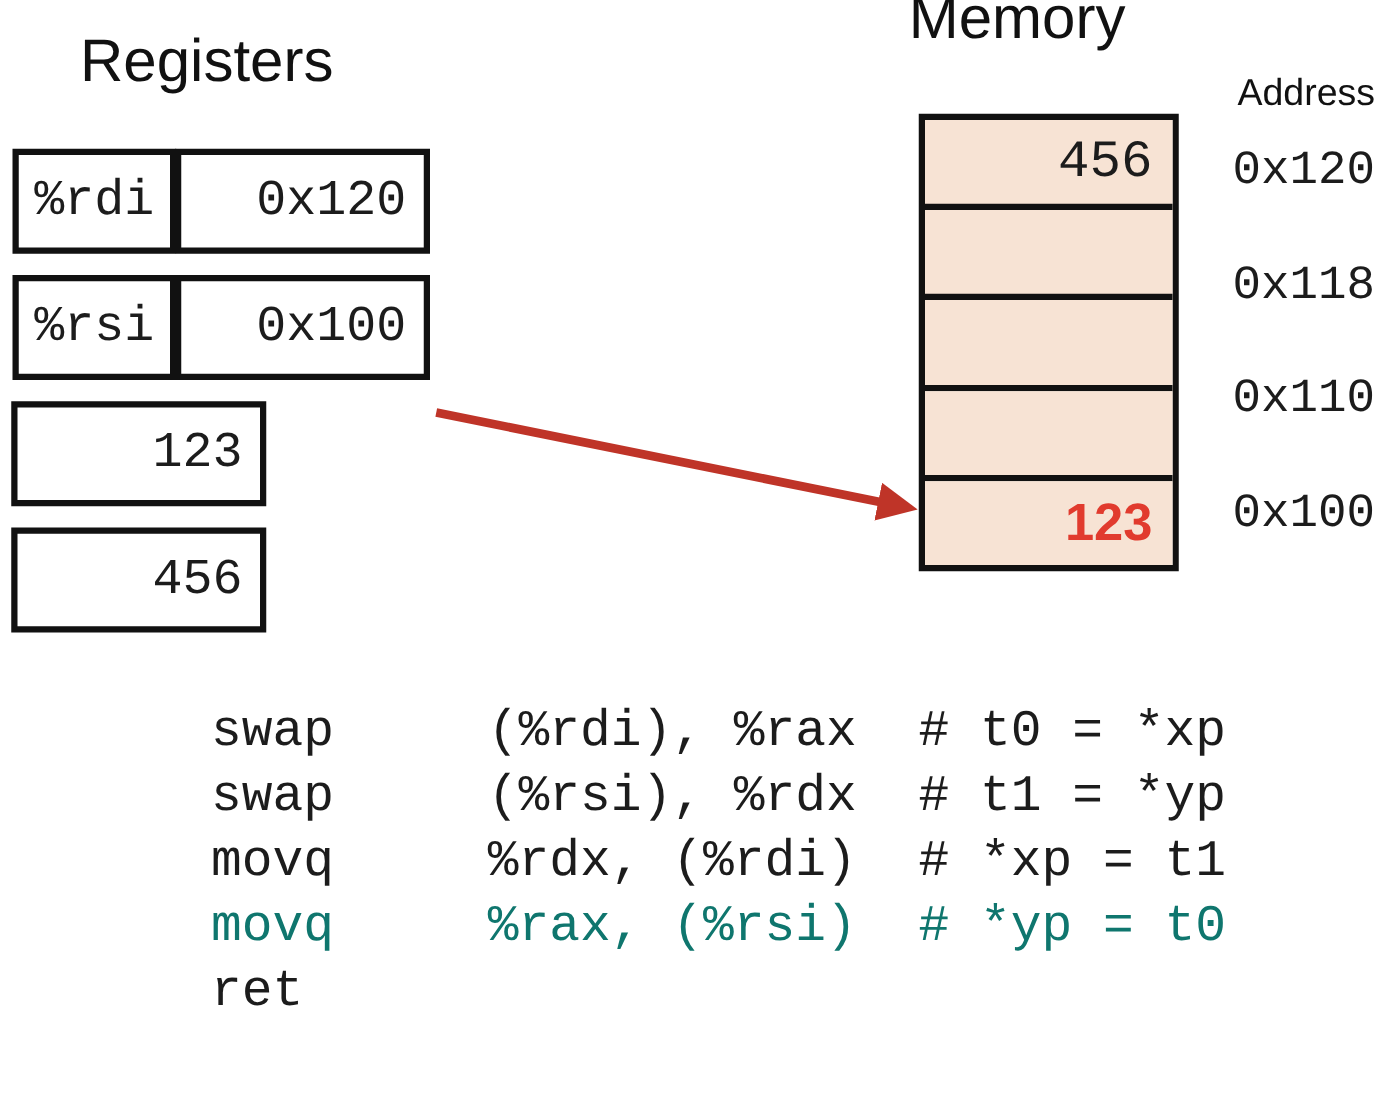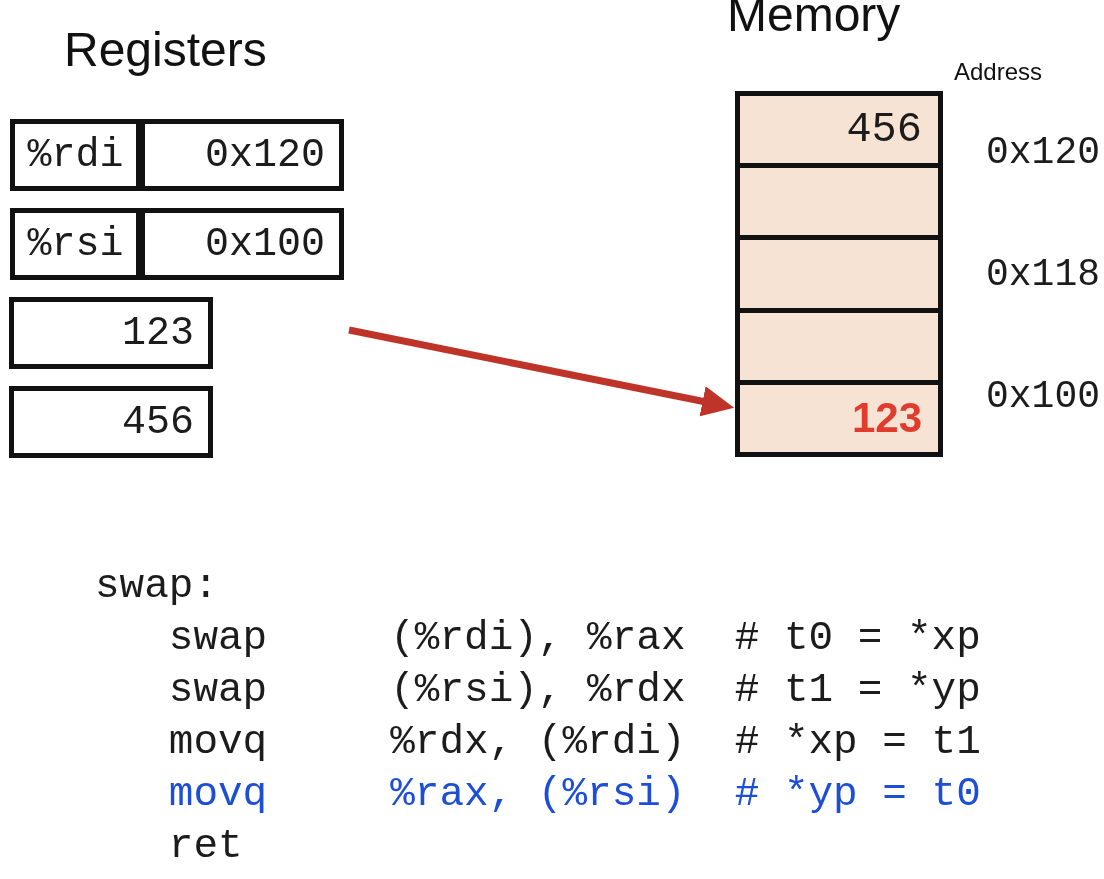--- a/index.html
+++ b/index.html
@@ -3,25 +3,25 @@
 <meta charset="utf-8">
 <style>
   html,body{margin:0;padding:0;background:#ffffff;}
   .stage{
     position:relative;width:1104px;height:879px;background:#ffffff;overflow:hidden;
     font-family:"Liberation Sans",sans-serif;color:#1c1c1c;
   }
   .title{position:absolute;font-size:48px;line-height:1;color:#111;}
   .reg-title{left:64px;top:26px;}
   .mem-title{left:727px;top:-9px;}
-  .addr-label{position:absolute;left:954px;top:60px;width:146px;text-align:left;font-size:24px;line-height:1;color:#111;}
+  .addr-label{position:absolute;left:954px;top:60px;width:146px;text-align:right;font-size:30px;line-height:1;color:#111;}
 
   
   .reg-rows{position:absolute;left:10px;top:119px;}
-  .reg-row{display:flex;align-items:stretch;margin-bottom:17px;height:72px;box-sizing:border-box;border-radius:17px;}
+  .reg-row{display:flex;align-items:stretch;margin-bottom:17px;height:84px;box-sizing:border-box;border-radius:17px;}
   .reg-name,.reg-value{
     box-sizing:border-box;border:5px solid #111;background:#fff;
     font-family:"Liberation Mono",monospace;font-size:40px;
     display:flex;align-items:center;
   }
   .reg-name{width:131px;justify-content:center;}
   .reg-value{width:204px;margin-left:-1px;justify-content:flex-end;padding-right:14px;}
 
   
   .mem-box{
@@ -88,27 +88,28 @@
       <span class="mem-val"></span>
     </div>
     <div class="mem-cell" style="background:#f7e3d4;">
       <span class="mem-val red-val" style="color:#e13b2e;">123</span>
     </div>
   </div>
 
   <div class="addr-col">
     <div class="addr">0x120</div>
     <div class="addr">0x118</div>
+    <div class="addr">0x110</div>
     <div class="addr">0x100</div>
   </div>
 
   <svg class="arrow-svg" viewBox="0 0 1104 879">
     <defs>
       <marker id="arrowhead" markerUnits="strokeWidth" markerWidth="5" markerHeight="4.4" refX="0.5" refY="2.2" orient="auto">
         <path d="M0,0 L4.6,2.2 L0,4.4 Z" fill="#bf3428"></path>
       </marker>
     </defs>
     <line x1="349" y1="330" x2="706" y2="402" stroke="#bf3428" stroke-width="7" marker-end="url(#arrowhead)"></line>
   </svg>
 
-  <pre class="code"><div class="code-line">swap:</div><div class="code-line">   swap     (%rdi), %rax  # t0 = *xp</div><div class="code-line">   swap     (%rsi), %rdx  # t1 = *yp</div><div class="code-line">   movq     %rdx, (%rdi)  # *xp = t1</div><div class="code-line" style="color:#1d4ed8;">   movq     %rax, (%rsi)  # *yp = t0</div><div class="code-line">   ret</div></pre>
+  <pre class="code"><div class="code-line">   swap     (%rdi), %rax  # t0 = *xp</div><div class="code-line">   swap     (%rsi), %rdx  # t1 = *yp</div><div class="code-line">   movq     %rdx, (%rdi)  # *xp = t1</div><div class="code-line" style="color:#0f766e;">   movq     %rax, (%rsi)  # *yp = t0</div><div class="code-line">   ret</div></pre>
 
 </div>
 
 </body></html>

